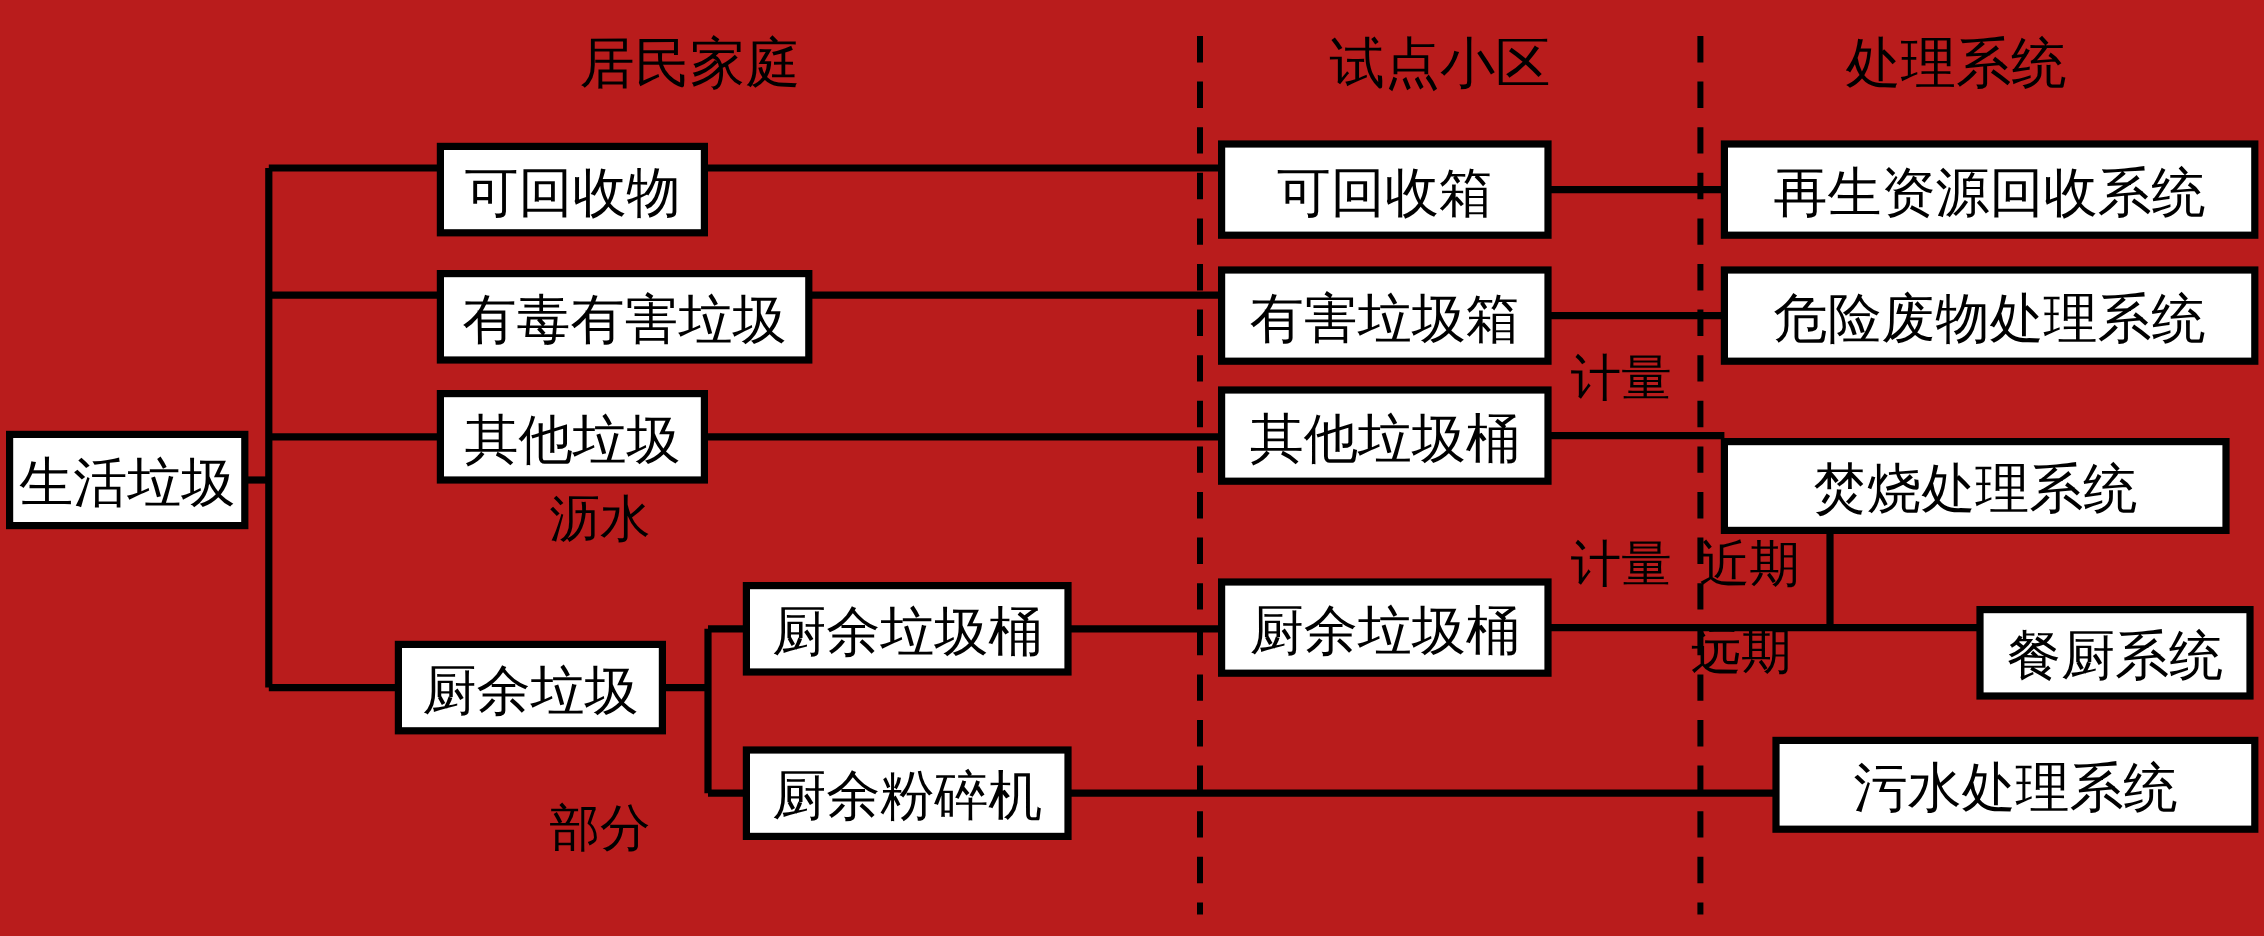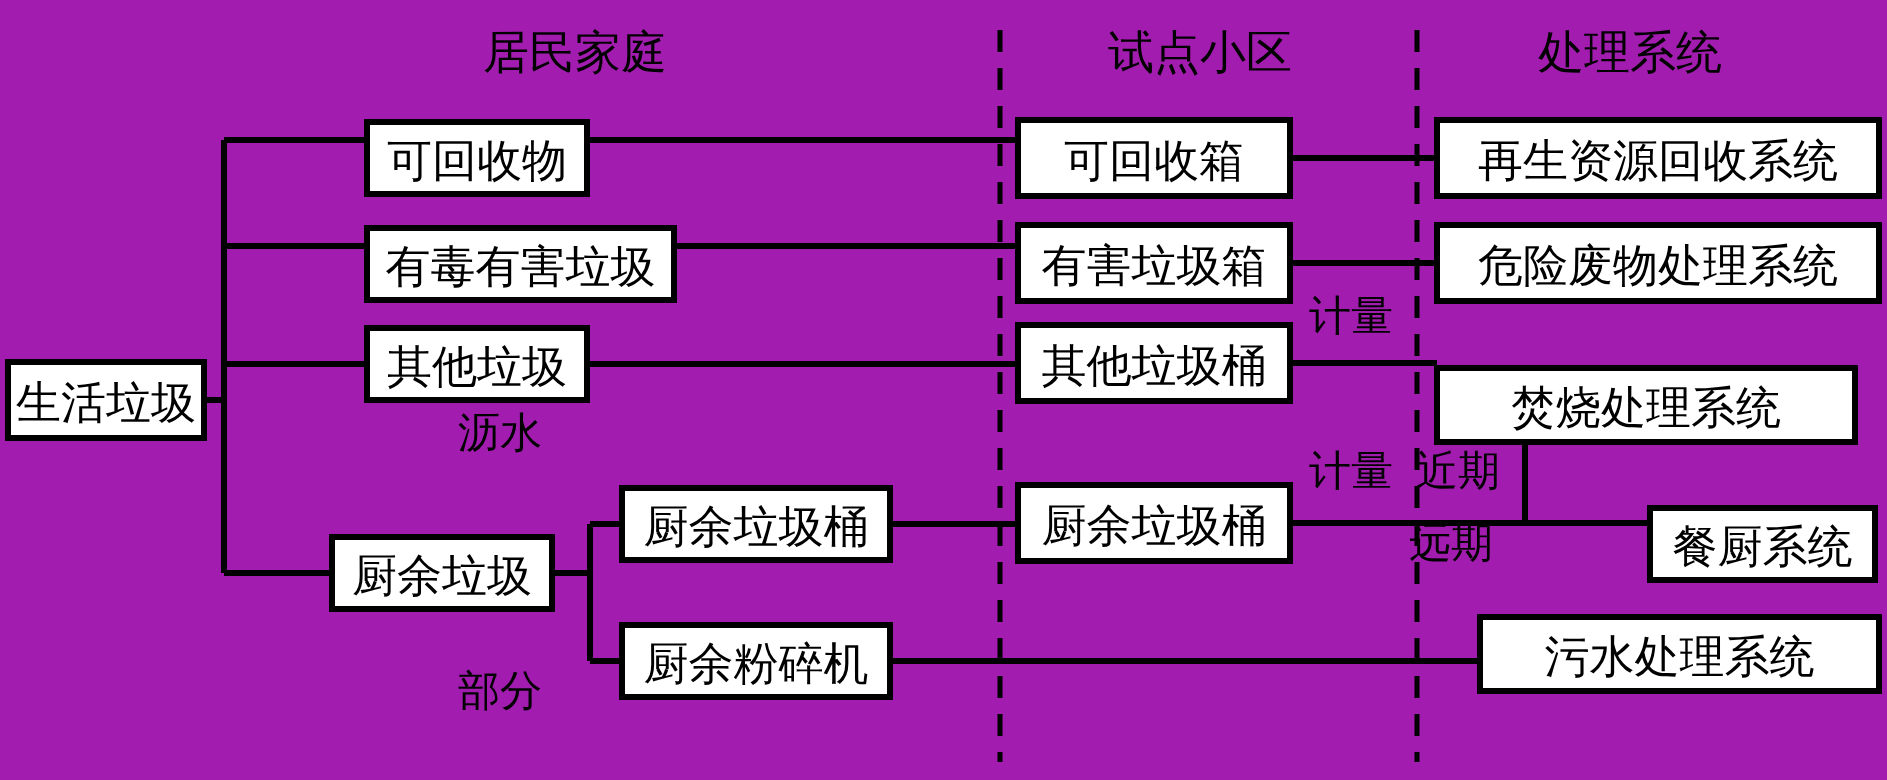--- a/index.html
+++ b/index.html
@@ -10,21 +10,21 @@
   body {
     width: 1887px;
     height: 780px;
     font-family: "DejaVu Sans", "Liberation Sans", sans-serif;
     overflow: hidden;
   }
   #diagram-root {
     position: relative;
     width: 1887px;
     height: 780px;
-    background: #a21caf;
+    background: #b91c1c;
     text-align: right;
   }
   svg.flow {
     position: absolute;
     left: 0;
     top: 0;
     width: 1887px;
     height: 780px;
   }
   .box-rect {

